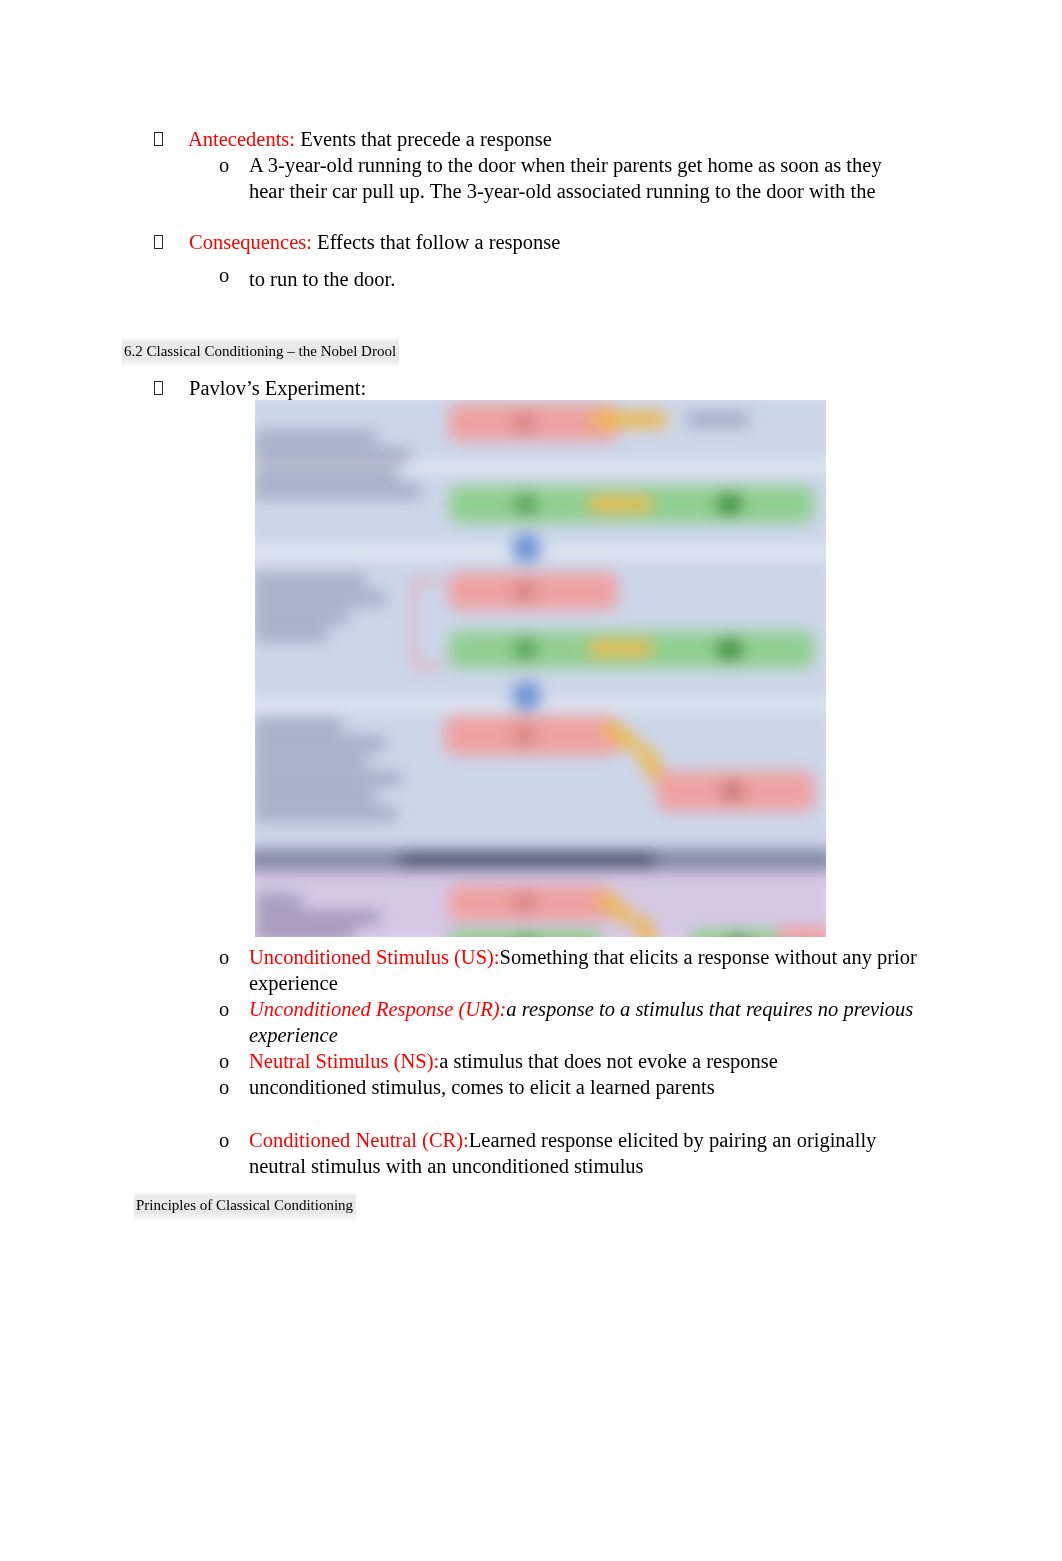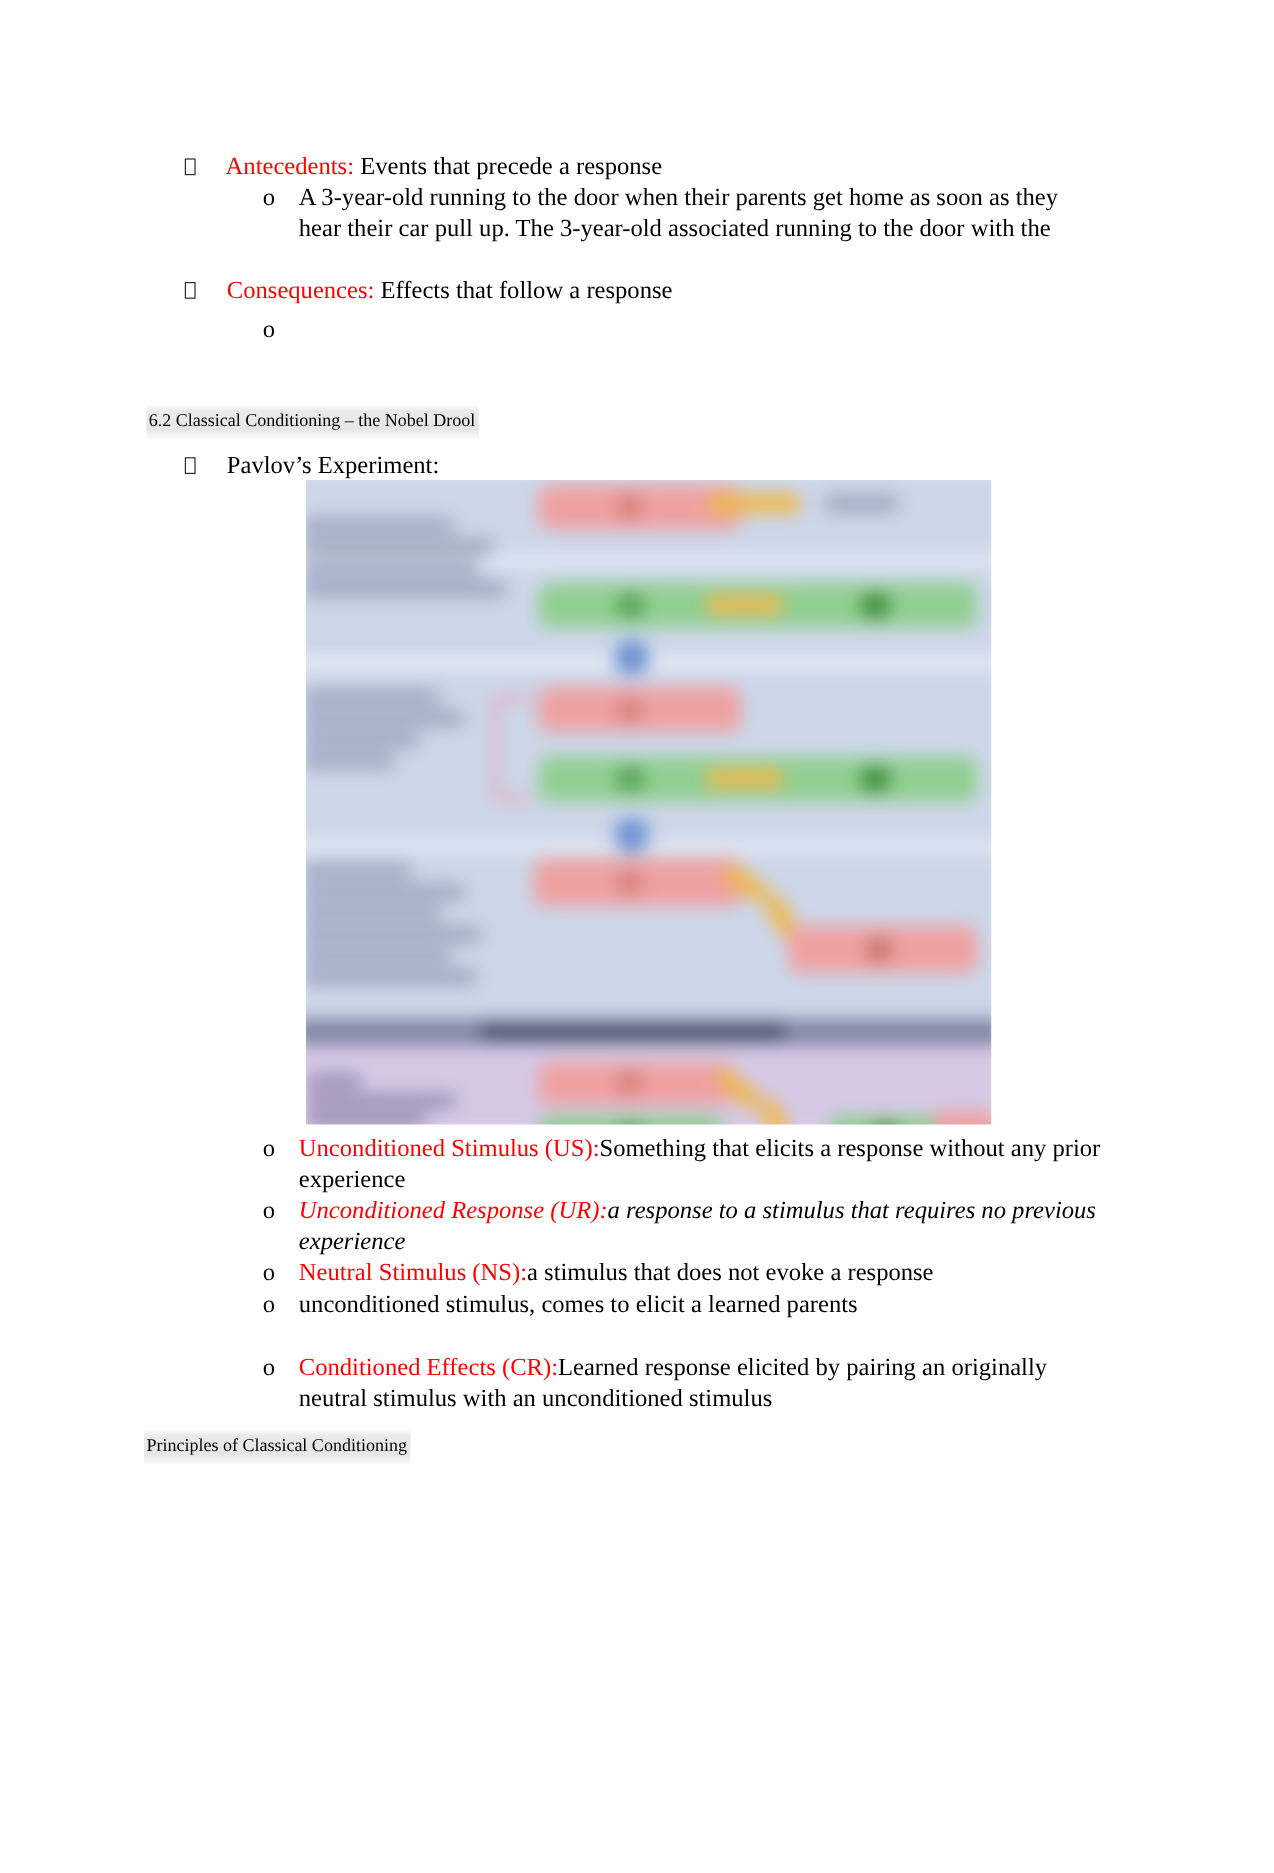--- a/index.html
+++ b/index.html
@@ -142,20 +142,21 @@
     <div>hear their car pull up. The 3-year-old associated running to the door with the</div>
   </div>
 
   <span class="bullet-sq" style="left:154px; top:229px;"><i class="tofu"></i></span>
 
   <span class="line" style="left:189px; top:229px;"><span class="red">Consequences:</span><span> Effects that follow a response</span></span>
 
   <span class="bullet-o" style="left:219px; top:262px;">o</span>
 
   <div class="blk" style="left:249px; top:262px; width:690px; line-height:35px;">
+    <div>to run to the door.</div>
   </div>
 
   <span class="heading" style="left:122px; top:337px;">6.2 Classical Conditioning – the Nobel Drool</span>
 
   <span class="bullet-sq" style="left:154px; top:375px;"><i class="tofu"></i></span>
   <span class="line" style="left:189px; top:375px;">Pavlov’s Experiment:</span>
 
   <div class="diagram-wrap" style="left:255px; top:400px; width:571px; height:537px;">
     <div class="diagram">
 
@@ -263,19 +264,19 @@
     <div><span class="red">Neutral Stimulus (NS):</span><span>a stimulus that does not evoke a response</span></div>
   </div>
 
   <span class="bullet-o" style="left:219px; top:1074px;">o</span>
   <div class="blk" style="left:249px; top:1074px; width:700px;">
     <div>unconditioned stimulus, comes to elicit a learned parents</div>
   </div>
 
   <span class="bullet-o" style="left:219px; top:1127px;">o</span>
   <div class="blk" style="left:249px; top:1127px; width:700px;">
-    <div><span class="red">Conditioned Effects (CR):</span><span>Learned response elicited by pairing an originally</span></div>
+    <div><span class="red">Conditioned Neutral (CR):</span><span>Learned response elicited by pairing an originally</span></div>
     <div>neutral stimulus with an unconditioned stimulus</div>
   </div>
 
-  <span class="heading" style="left:120px; top:1191px;">Principles of Classical Conditioning</span>
+  <span class="heading" style="left:134px; top:1191px;">Principles of Classical Conditioning</span>
 
 </div>
 
 </body></html>

